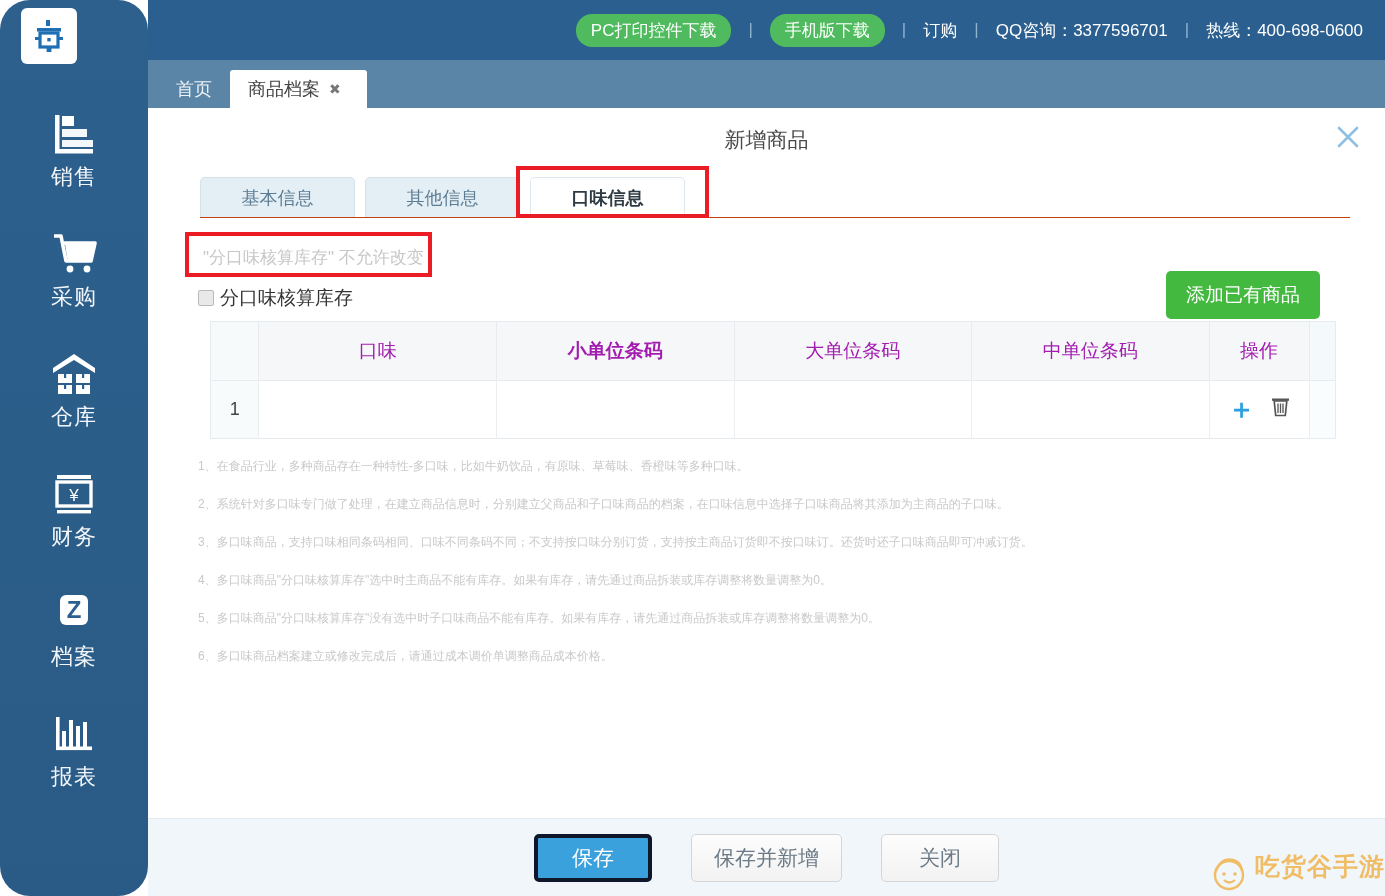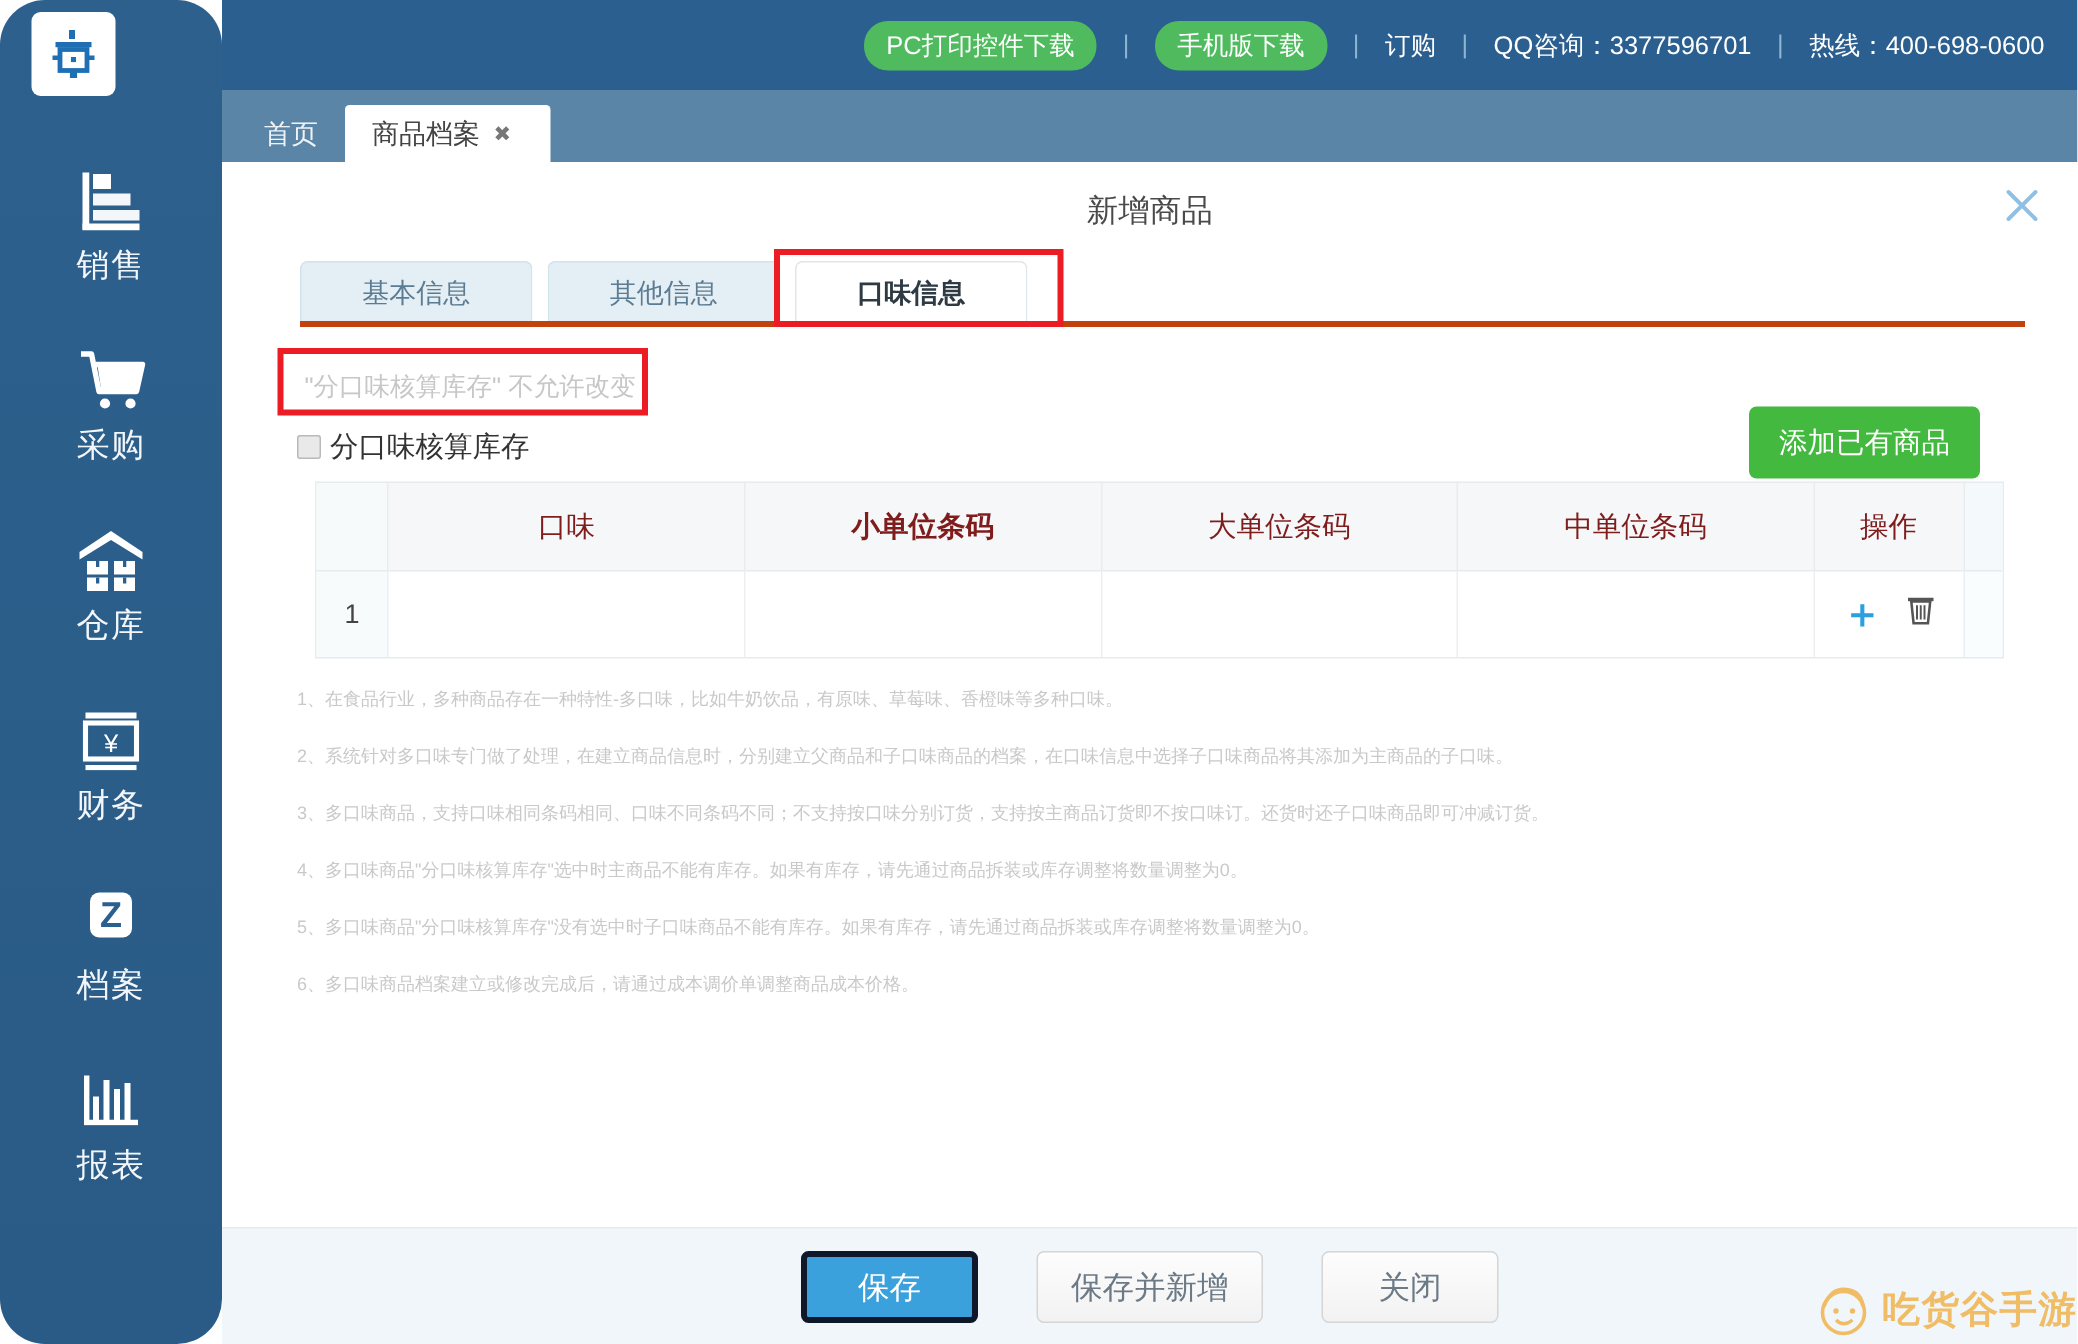--- a/index.html
+++ b/index.html
@@ -87,21 +87,21 @@
   }
   .dialog-close {
     position: absolute; right: 20px; top: 12px;
     width: 34px; height: 34px; cursor: pointer;
     display: flex; align-items: center; justify-content: center;
   }
 
   .tabs-row {
     position: absolute; left: 52px; top: 66px;
     width: 1150px; height: 44px;
-    border-bottom: 4px solid #c2410c;
+    border-bottom: 1px solid #c2410c;
     display: flex; align-items: flex-end;
   }
   .form-tab {
     width: 155px; height: 40px;
     background: #e4eef5;
     border: 1px solid #d4e2ec; border-bottom: none;
     border-radius: 5px 5px 0 0;
     display: flex; align-items: center; justify-content: center;
     font-size: 18px; color: #5c7c93; cursor: pointer;
     margin-right: 10px;
@@ -142,21 +142,21 @@
 
   
   .grid {
     position: absolute; left: 62px; top: 213px;
     width: 1126px; border: 1px solid #e6ebf0;
     background: #fff; font-size: 0;
   }
   .grid table { border-collapse: collapse; width: 100%; }
   .grid th {
     background: #f6f7f9; font-weight: normal;
-    font-size: 19px; color: #7f1d1d; height: 58px;
+    font-size: 19px; color: #a21caf; height: 58px;
     border-right: 1px solid #e8ecf0; border-bottom: 1px solid #e6ebf0;
   }
   .grid td {
     height: 58px; border-right: 1px solid #eceff2;
     background: #ffffff; font-size: 18px; color: #444;
   }
   .grid th.c-idx, .grid td.c-idx { width: 48px; background:#f6fafa; }
   .grid td.c-idx { background: #f7fbfb; text-align: center; }
   .grid th.c-flavor, .grid td.c-flavor { width: 238px; }
   .grid th.c-sm, .grid td.c-sm { width: 238px; font-weight: bold; }
@@ -193,21 +193,21 @@
   .btn-primary {
     background: #3ba1dd; color: #fff;
     border: 4px solid #0f172a;
   }
   .btn-default {
     background: linear-gradient(180deg,#fdfdfd 0%,#f2f2f2 100%);
     color: #6b7a86; border: 1px solid #d5d5d5;
   }
   .watermark {
     position: absolute; right: 0px; bottom: 2px;
-    display: flex; align-items: center; gap: 4px;
+    display: flex; gap: 4px;
     opacity: .72; pointer-events: none; z-index: 9;
   }
   .wm-text {
     font-size: 25px; font-weight: bold; color: #f0a72e;
     letter-spacing: 1px;
   }
 </style>
 </head>
 <body>
 

